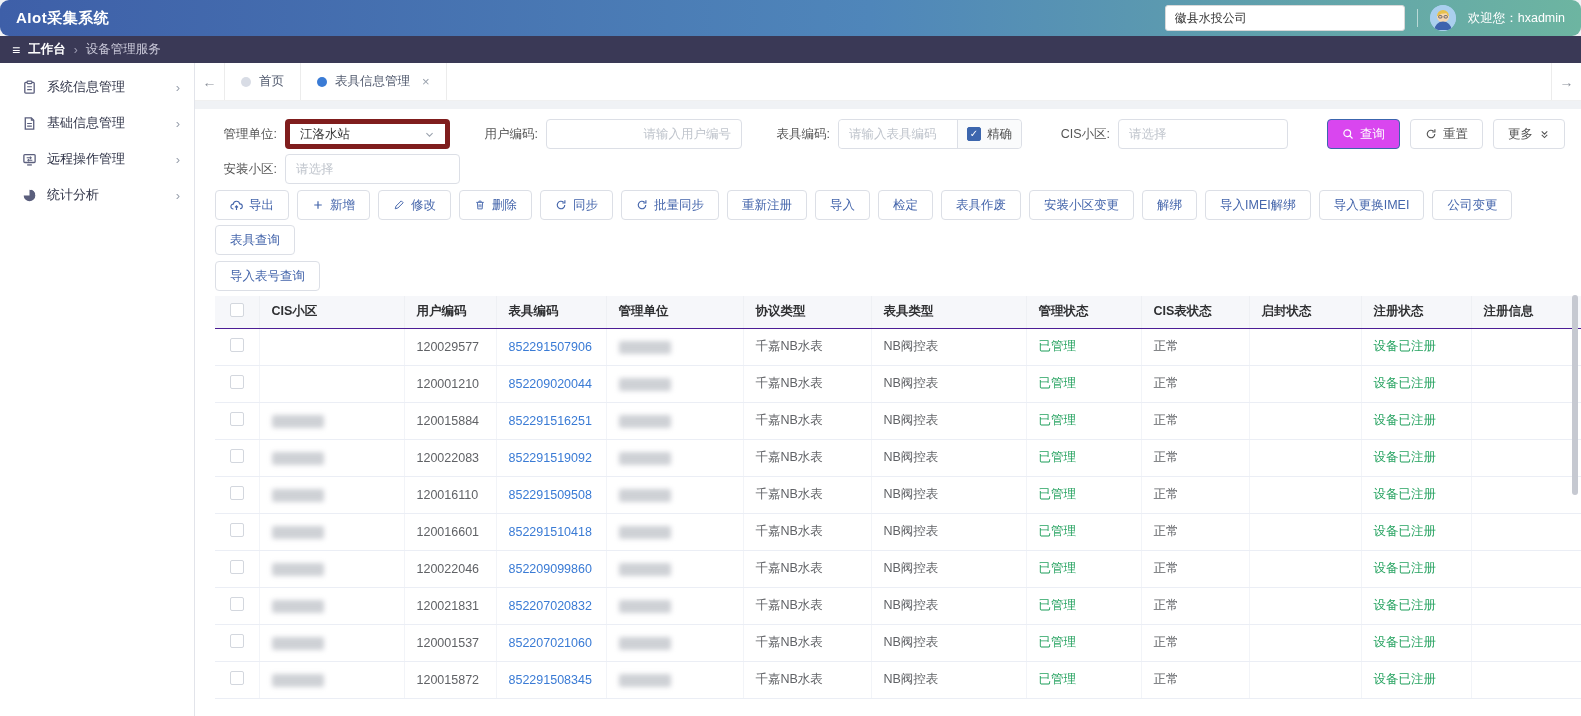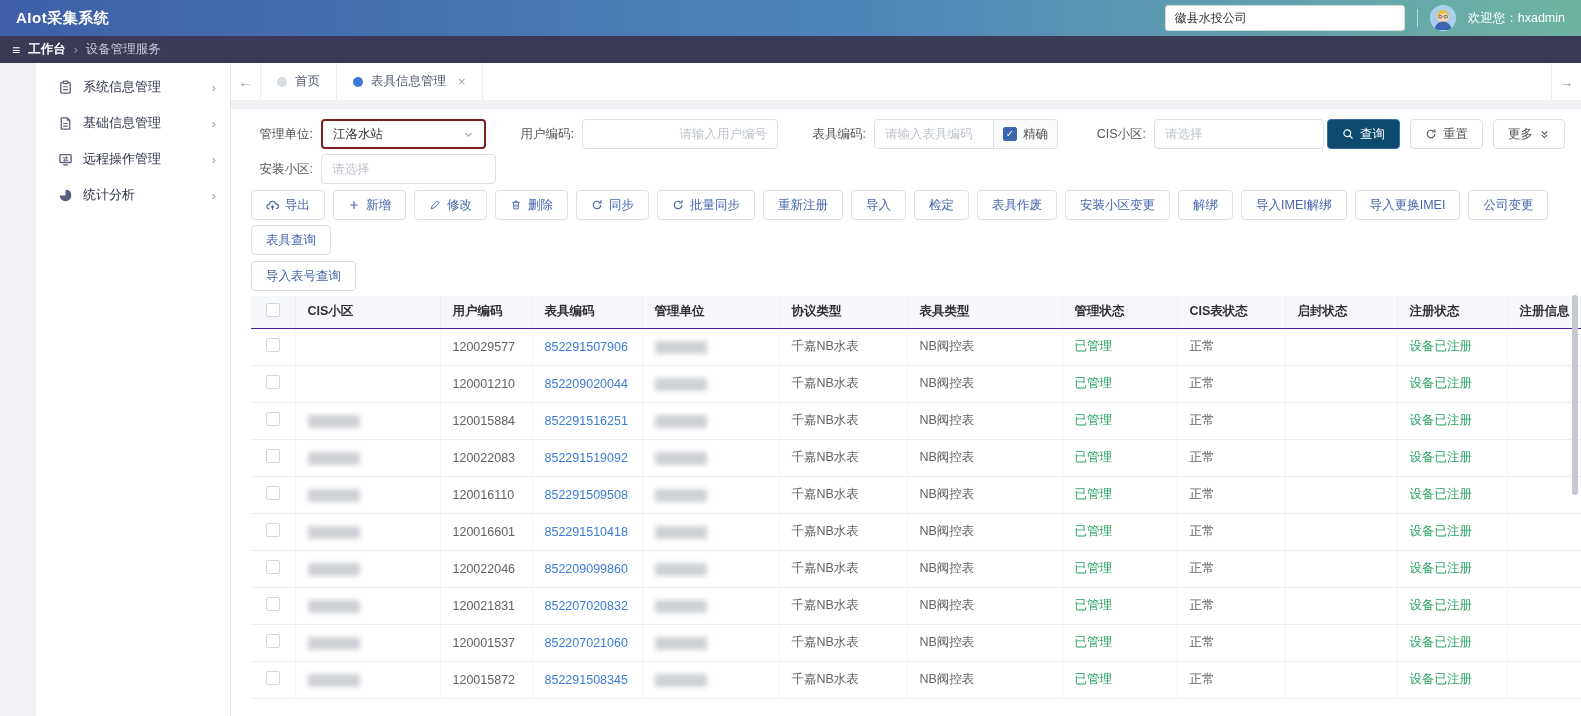--- a/index.html
+++ b/index.html
@@ -2,39 +2,39 @@
 <html><head>
 <meta charset="utf-8">
 <style>
   * { margin:0; padding:0; box-sizing:border-box; }
   html,body { width:1581px; height:716px; overflow:hidden;
     font-family:"Liberation Sans","DejaVu Sans",sans-serif;
     background:#f0f2f5; color:#303133; }
 
   
   .topbar { height:36px; display:flex; align-items:center; padding:0 16px;
-    background:linear-gradient(90deg,#3e5fa8 0%,#4f86ba 55%,#6db5a1 100%); }
+    background:linear-gradient(90deg,#3e5fa8 0%,#4f86ba 55%,#6db5a1 100%);border-radius:9px; }
   .app-title { color:#fff; font-size:15px; font-weight:bold; letter-spacing:.5px; }
   .topbar-right { margin-left:auto; display:flex; align-items:center; gap:12px;justify-content:space-between; }
   .company-input { width:240px; height:26px; border:1px solid #d9d9d9; border-radius:3px;
     padding:0 9px; font-size:12px; color:#333; background:#fff; font-family:inherit; }
   .topbar-divider { width:1px; height:18px; background:rgba(255,255,255,.55); }
   .avatar { width:26px; height:26px; border-radius:50%; overflow:hidden; background:#aacfee; flex:none; cursor:pointer; }
   .welcome { color:#fff; font-size:12.5px; }
 
   
   .breadcrumb { height:27px; background:#3a3956; display:flex; align-items:center; gap:8px;
     padding:0 12px; color:#fff; font-size:12.5px; }
   .hamburger { font-size:14px; font-weight:bold; }
   .crumb-current { font-weight:bold; }
   .crumb-sep { color:#9a99b0; font-size:12px; }
   .crumb-next { color:#c9c8d8; }
 
   
-  .layout { display:flex; height:653px;margin-left:36px; }
+  .layout { display:flex; height:653px; }
   .sidebar { width:195px; background:#fff; border-right:1px solid #e2e4ea; padding-top:6px; flex:none; }
   .side-item { height:36px; display:flex; align-items:center; gap:10px; padding:0 14px 0 22px;
     font-size:13px; color:#2f3347; cursor:pointer; }
   .side-item .s-icon { color:#5b5f7d; display:flex; }
   .side-chevron { margin-left:auto; color:#99a0ad; font-size:13px; }
   .main { flex:1; display:flex; flex-direction:column; min-width:0; }
 
   
   .tabbar { height:38px; background:#fff; display:flex; align-items:stretch; border-bottom:1px solid #f0f0f0; flex:none; }
   .tab-nav { width:30px; display:flex; align-items:center; justify-content:center;
@@ -46,42 +46,42 @@
   .tab.active .dot { background:#3a7bd5; }
   .tab .close { color:#9aa2ad; font-size:13px; margin-left:4px; }
 
   
   .content { flex:1; background:#fff; margin-top:8px; padding:10px 0 0 20px; position:relative; overflow:hidden; }
 
   .filter-row { display:flex; align-items:center; margin-bottom:5px; padding-right:16px; }
   .f-group { display:flex; align-items:center; }
   .f-group + .f-group { margin-left:26px; }
   .f-label { font-size:12.5px; color:#555; margin-right:8px; min-width:62px; text-align:right; }
-  .f-select { width:165px; height:30px; border:2px solid #7f1d1d; border-radius:4px; background:#fff;
+  .f-select { width:165px; height:30px; border:5px solid #7f1d1d; border-radius:4px; background:#fff;
     display:flex; align-items:center; justify-content:space-between; padding:0 10px;
     font-size:12.5px; color:#333; cursor:pointer; }
   .f-select .chev { color:#9aa2ad; display:flex; }
   .f-input { height:30px; border:1px solid #dcdfe6; border-radius:4px; padding:0 10px;
     font-size:12.5px; color:#333; font-family:inherit; background:#fff; }
   .f-input::placeholder { color:#bfc4cc; }
   .mc-group { display:flex; align-items:center; border:1px solid #dcdfe6; border-radius:4px; height:30px; background:#fff; }
   .mc-group input { border:none; outline:none; width:118px; height:28px; padding:0 10px;
     font-size:12.5px; font-family:inherit; border-radius:4px 0 0 4px; }
   .mc-group input::placeholder { color:#bfc4cc; }
   .mc-addon { display:flex; align-items:center; gap:6px; border-left:1px solid #dcdfe6;
     height:100%; padding:0 9px; background:#fafbfc; border-radius:0 4px 4px 0; }
   .cb { width:14px; height:14px; border:1px solid #d3d7de; border-radius:2px; background:#fff;
     display:inline-flex; align-items:center; justify-content:center; flex:none; cursor:pointer; }
   .cb.checked { background:#3c66ae; border-color:#3c66ae; color:#fff; font-size:10px; line-height:1; }
   .mc-addon .mc-label { font-size:12.5px; color:#555; }
 
   .right-btns { margin-left:auto; display:flex; gap:10px; }
   .btn { height:30px; border-radius:4px; border:1px solid #dcdfe6; background:#fff; font-size:12.5px;
     display:inline-flex; align-items:center; gap:6px; padding:0 14px; font-family:inherit; cursor:pointer; color:#555; }
-  .btn-primary { background:#0c4a6e; border-color:#3c66ae; color:#fff; }
+  .btn-primary { background:#d946ef; border-color:#3c66ae; color:#fff; }
   .actions { display:flex; gap:5px 8px; flex-wrap:wrap; margin-top:6px; padding-right:16px; }
   .actions .btn { color:#4465ab;text-align:right; }
 
   
   table { border-collapse:collapse; width:1366px; margin-top:5px; table-layout:fixed; }
   th { background:#f6f7fa; font-size:12.5px; color:#303133; text-align:left; height:32px;
     padding:0 12px; border-bottom:1px solid #4c1d95; border-right:1px solid #eef0f4; font-weight:bold; }
   td { height:37px; font-size:12.5px; color:#606266; padding:0 12px;
     border-bottom:1px solid #ebeef5; border-right:1px solid #f2f4f8; overflow:hidden; white-space:nowrap; }
   th.c-check, td.c-check { text-align:center; padding:0; }

